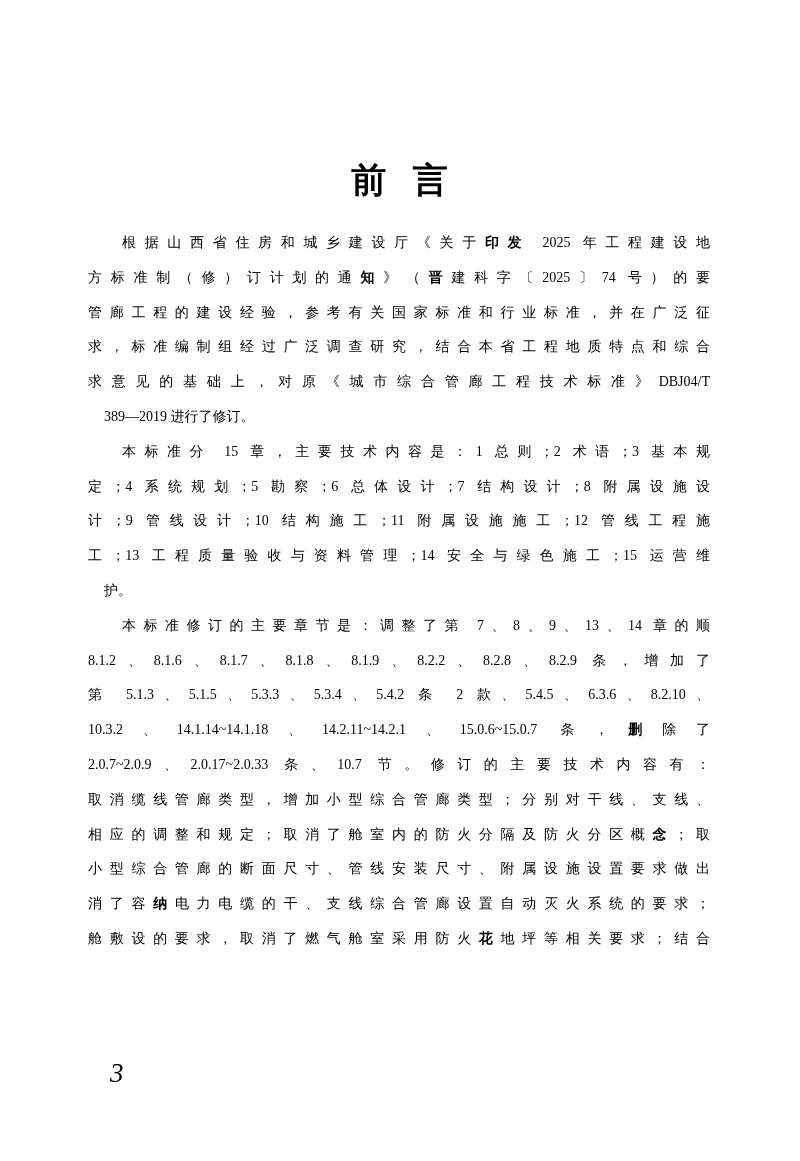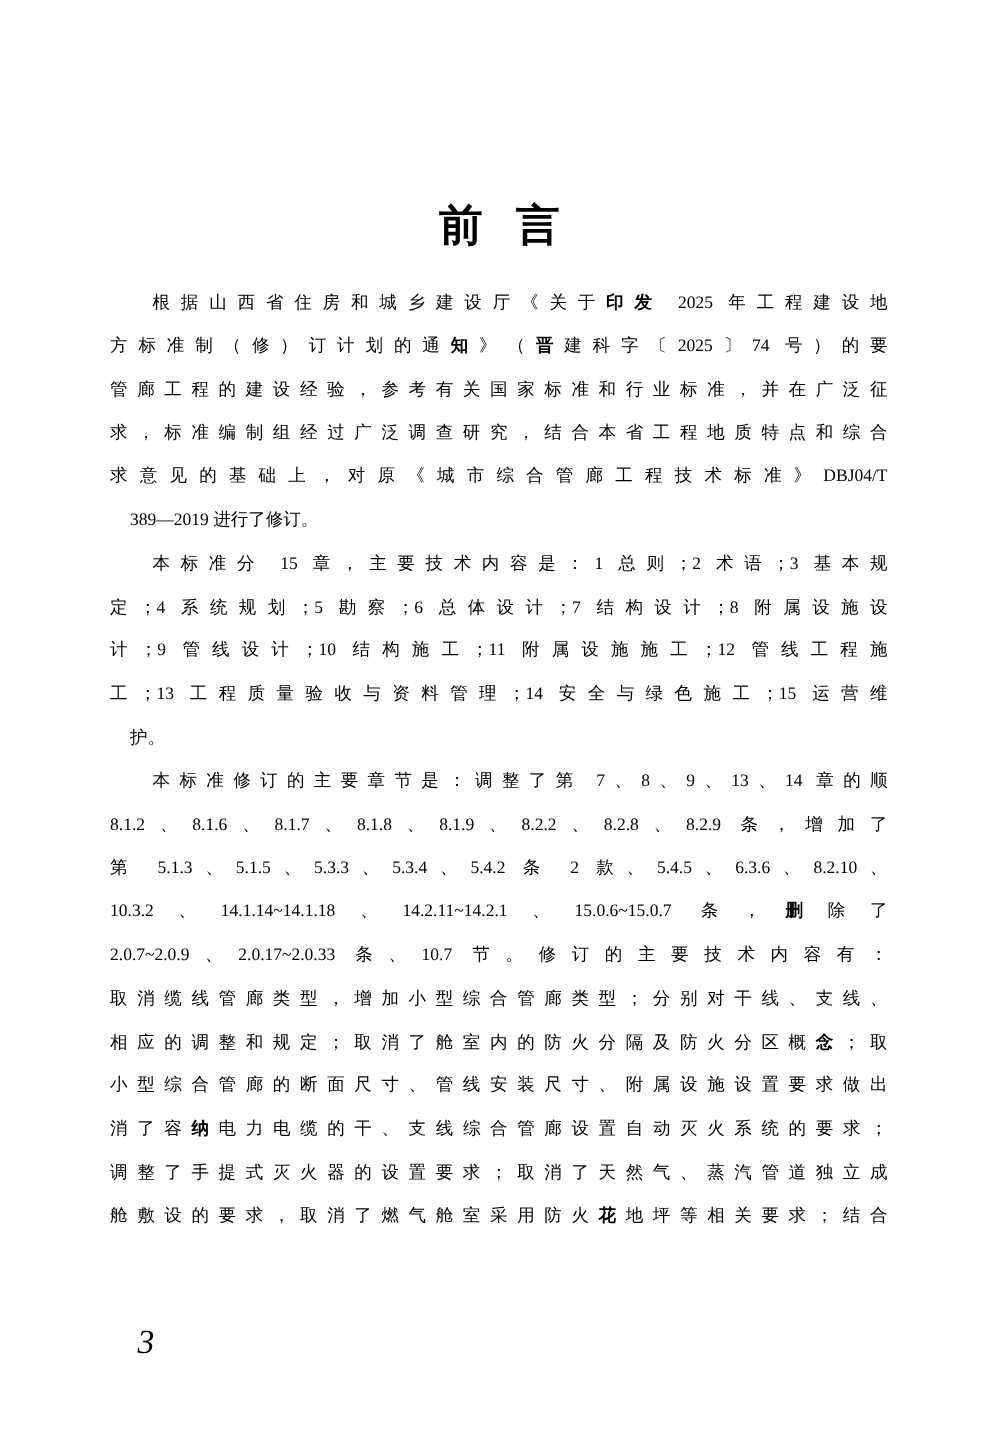--- a/index.html
+++ b/index.html
@@ -83,17 +83,16 @@
       <div class="line para-end"><span>护。</span></div>
       <div class="line indent"><span>本标准修订的主要章节是：调整了第 7、8、9、13、14 章的顺</span></div>
       <div class="line"><span>8.1.2、8.1.6、8.1.7、8.1.8、8.1.9、8.2.2、8.2.8、8.2.9 条，增加了</span></div>
       <div class="line"><span>第 5.1.3、5.1.5、5.3.3、5.3.4、5.4.2 条 2 款、5.4.5、6.3.6、8.2.10、</span></div>
       <div class="line"><span>10.3.2、14.1.14~14.1.18、14.2.11~14.2.1、15.0.6~15.0.7 条，</span><span class="b">删</span><span>除了</span></div>
       <div class="line"><span>2.0.7~2.0.9、2.0.17~2.0.33 条、10.7 节。修订的主要技术内容有：</span></div>
       <div class="line"><span>取消缆线管廊类型，增加小型综合管廊类型；分别对干线、支线、</span></div>
       <div class="line"><span>相应的调整和规定；取消了舱室内的防火分隔及防火分区概</span><span class="b">念</span><span>；取</span></div>
       <div class="line"><span>小型综合管廊的断面尺寸、管线安装尺寸、附属设施设置要求做出</span></div>
       <div class="line"><span>消了容</span><span class="b">纳</span><span>电力电缆的干、支线综合管廊设置自动灭火系统的要求；</span></div>
-      <div class="line"><span>调整了手提式灭火器的设置要求；取消了天然气、蒸汽管道独立成</span></div>
       <div class="line"><span>舱敷设的要求，取消了燃气舱室采用防火</span><span class="b">花</span><span>地坪等相关要求；结合</span></div>
     </main>
   <div class="page-number">3</div>
 </div>
 
 </body></html>

